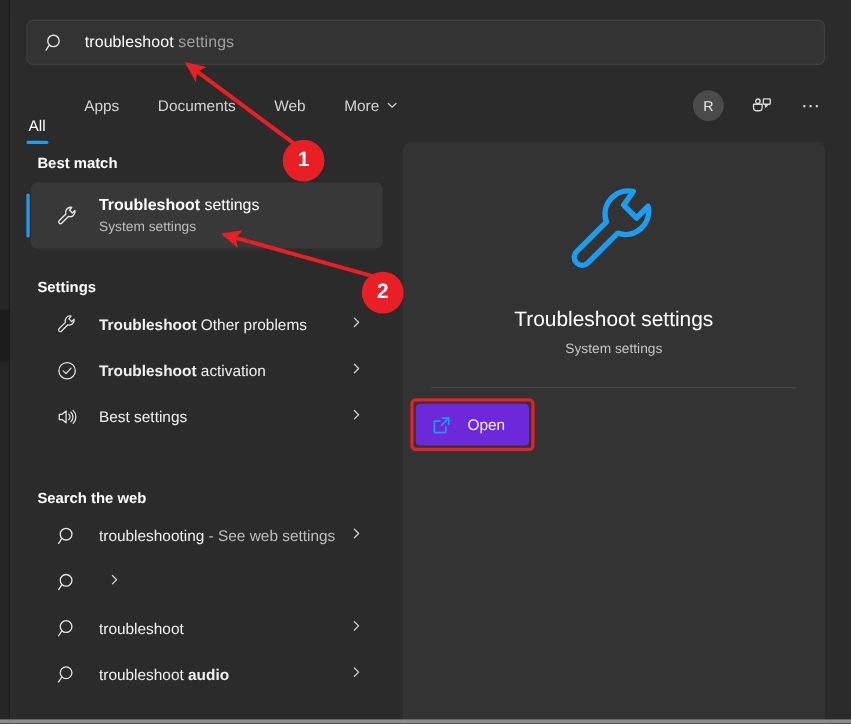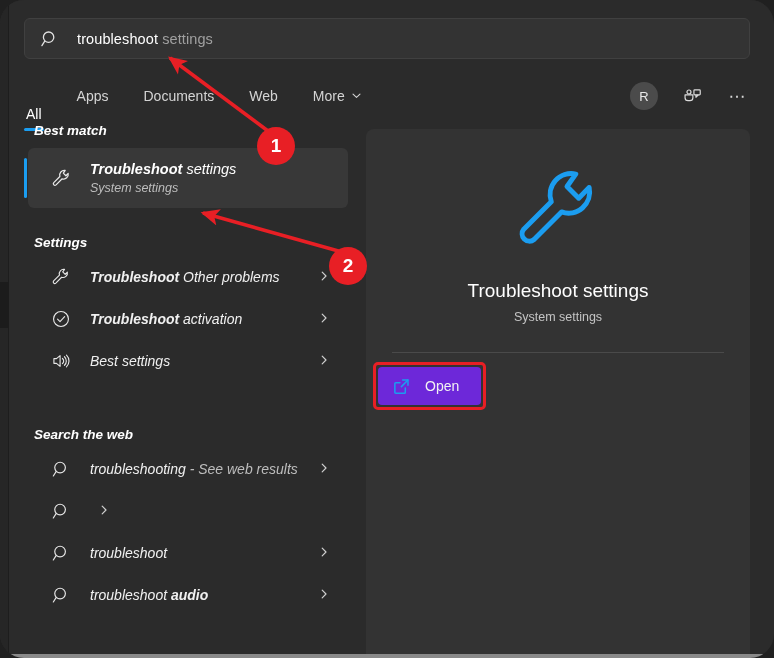--- a/index.html
+++ b/index.html
@@ -11,21 +11,20 @@
     background: #202020;
     font-family: "Liberation Sans", sans-serif;
   }
 
   #root {
     position: relative;
     width: 774px;
     height: 658px;
     background: #2b2b2b;
     overflow: hidden;
-    border-radius: 24px;
   }
 
   
   .edge-left {
     position: absolute;
     left: 0; top: 0;
     width: 9px; height: 658px;
     background: #262626;
     border-right: 1px solid #1d1d1d;
   }
@@ -123,24 +122,23 @@
     display: flex;
     align-items: center;
     justify-content: center;
     color: #d8d8d8;
   }
   .dots { letter-spacing: 2px; font-size: 17px; line-height: 1; color: #d8d8d8; }
 
   
   .results {
     position: absolute;
-    left: 10px; top: 108px;
+    left: 10px; top: 126px;
     width: 346px; height: 532px;
     overflow: hidden;
-    font-style: italic;
   }
   .section-head {
     color: #ffffff;
     font-size: 13.5px;
     font-weight: bold;
     padding: 0 0 0 24px;
     height: 28px;
     display: flex;
     align-items: center;
   }
@@ -425,21 +423,21 @@
     <div class="section-head sec-web">Search the web</div>
 
     <div class="row">
       <span class="r-icon">
         <svg viewBox="0 0 20 20" width="19" height="19" fill="none" stroke="#e6e6e6" stroke-width="1.25">
           <circle cx="8.5" cy="8" r="5.6"></circle>
           <line x1="4.3" y1="12.3" x2="1.4" y2="16.8" stroke-linecap="round"></line>
         </svg>
       </span>
       <span class="r-label">
-        <span>troubleshooting</span><span style="color:#bdbdbd"> - See web results</span>
+        <span>troubleshooting</span><span style="color:#bdbdbd"> - See web settings</span>
       </span>
       <span class="r-chev">
         <svg viewBox="0 0 12 12" width="12" height="12" fill="none" stroke="#cfcfcf" stroke-width="1.2">
           <polyline points="4.2,2.2 8,6 4.2,9.8" stroke-linecap="round" stroke-linejoin="round"></polyline>
         </svg>
       </span>
     </div>
 
     <div class="row">
       <span class="r-icon">

